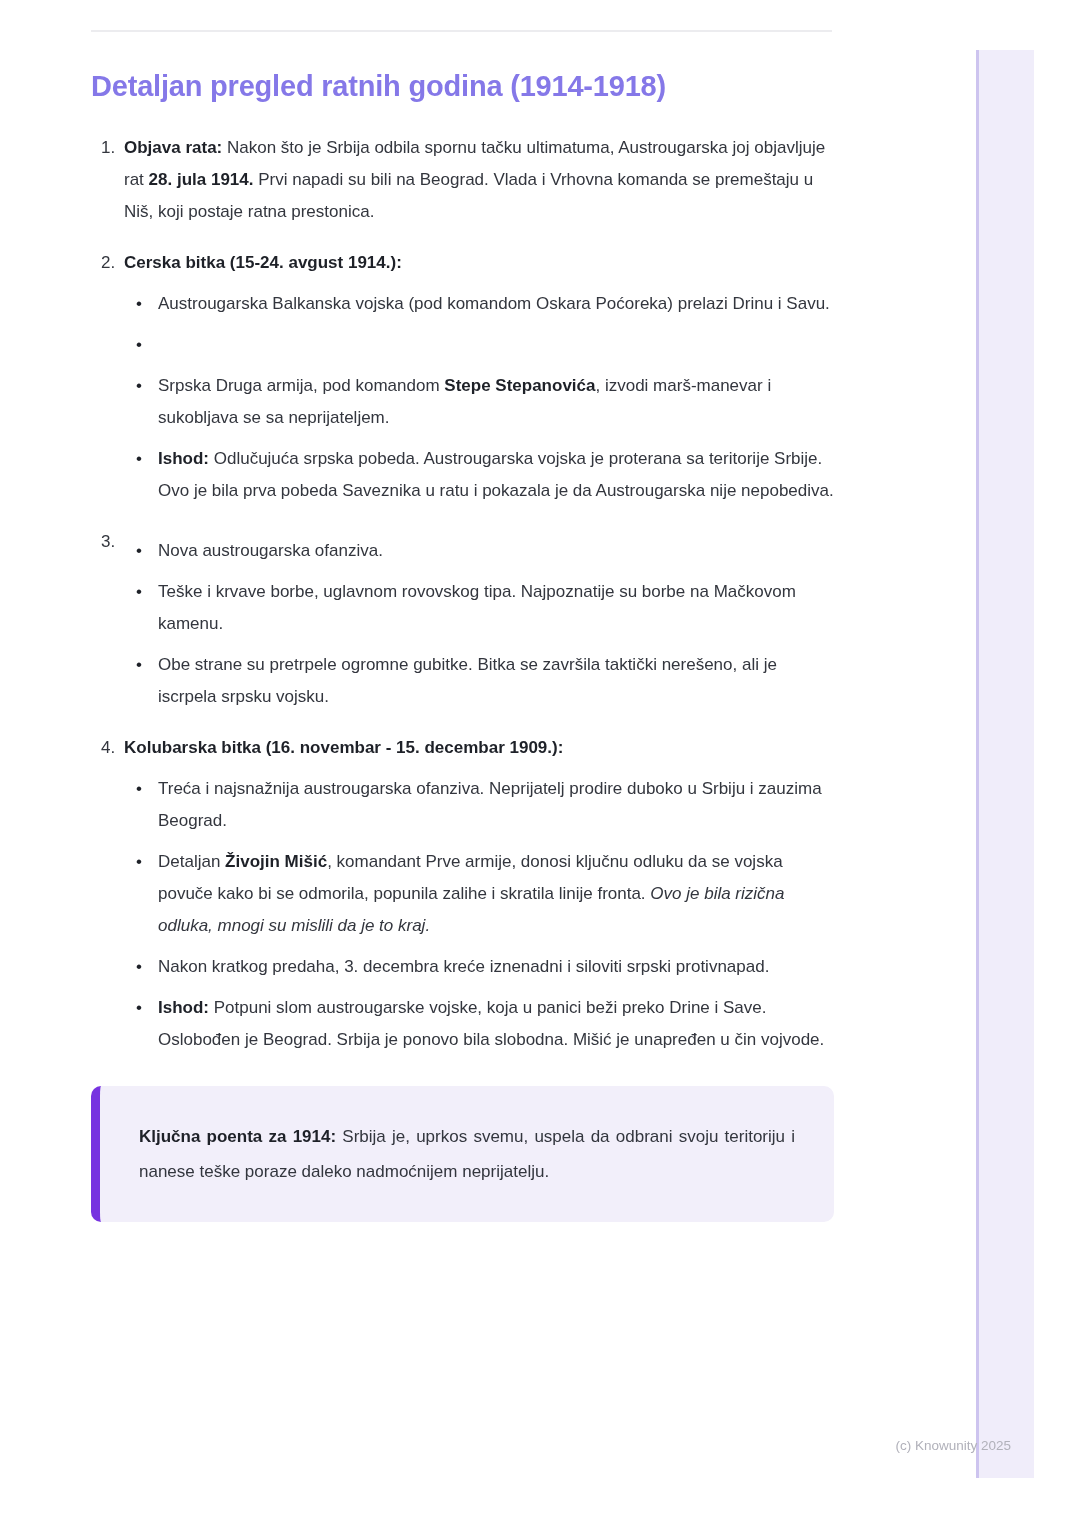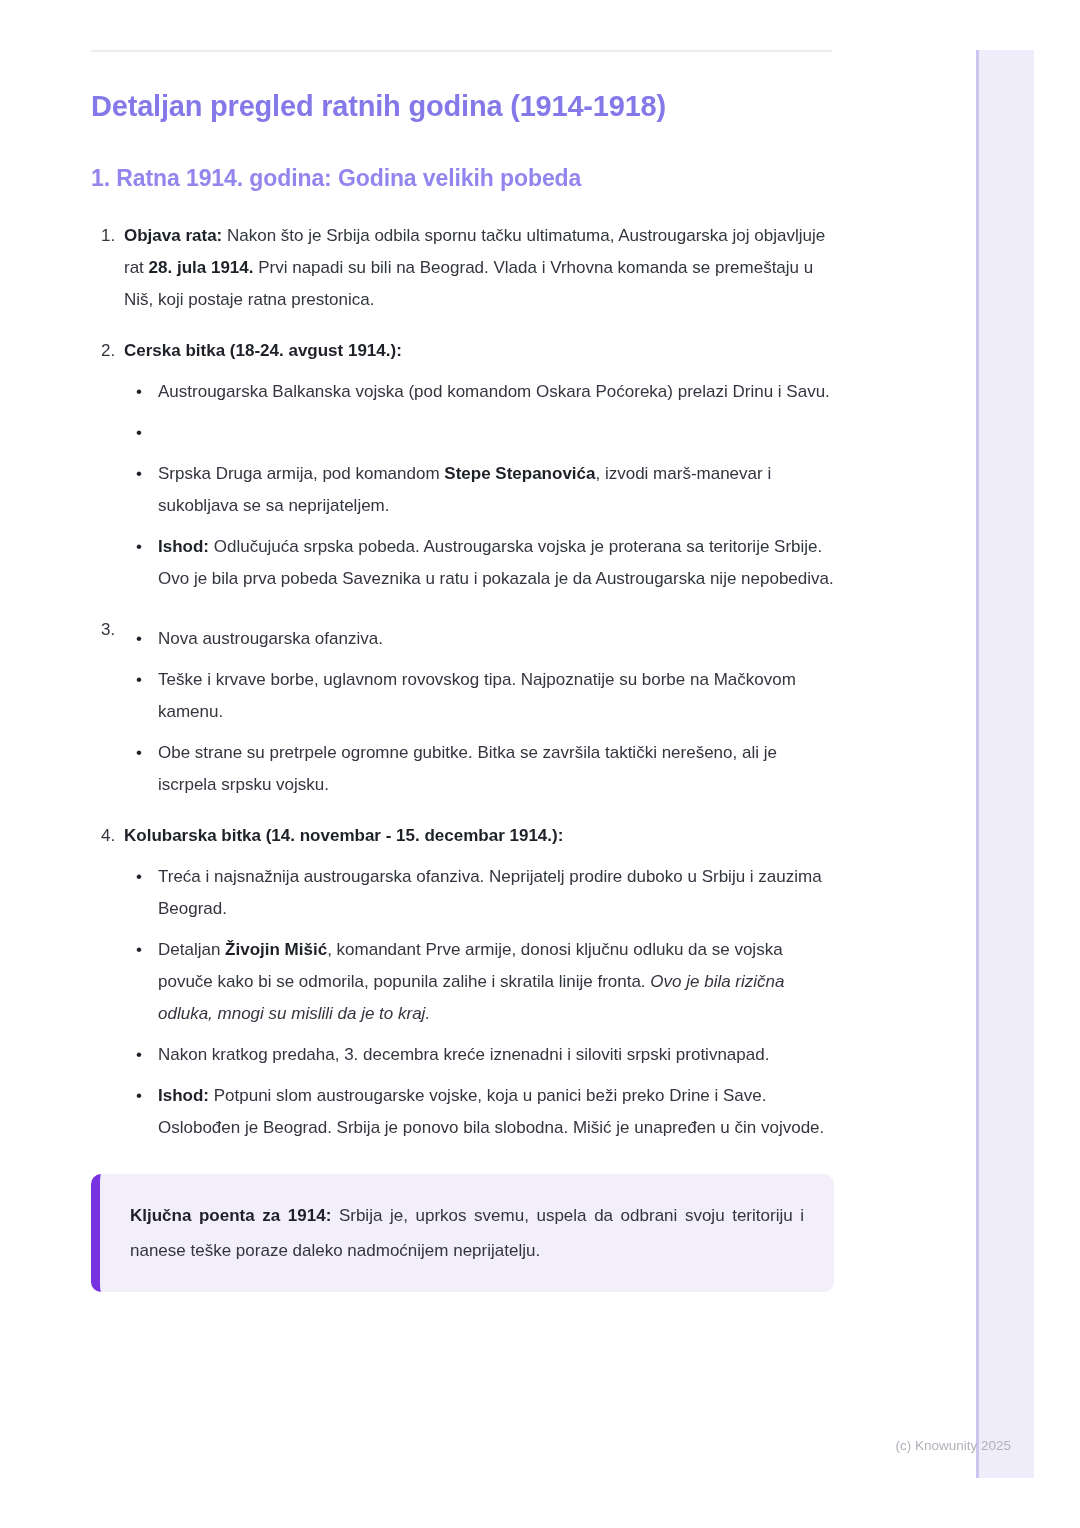--- a/index.html
+++ b/index.html
@@ -19,21 +19,21 @@
   body{
     width:1080px;height:1528px;
     background:#ffffff;
     font-family:"Liberation Sans", sans-serif;
     color:var(--body-text);
     position:relative;
     overflow:hidden;
   }
   .content{
     position:relative;
-    padding:50px 0 0 91px;
+    padding:30px 0 0 91px;
     width:834px;
     z-index:1;
   }
   .top-rule{
     width:741px;height:0;
     border-top:2px solid var(--rule);
   }
   h1.page-title{
     margin:36px 0 0;
     font-size:29px;
@@ -95,21 +95,21 @@
   }
   .callout{
     margin-top:30px;
     width:743px;
     background:var(--callout-bg);
     border-left:9px solid var(--accent-border);
     border-radius:10px;
     padding:24px 30px;
   }
   .callout p{
-    margin:0;
+    margin:9px;
     font-size:17px;
     line-height:35px;
     text-align:justify;
   }
   .side-strip{
     position:absolute;
     left:976px;top:50px;
     width:58px;height:1428px;
     background:var(--side-strip-bg);
     border-left:3px solid var(--side-strip-border);
@@ -125,32 +125,31 @@
     white-space:nowrap;
     text-align:center;
   }
 </style>
 </head>
 <body>
 
 <div class="content">
   <div class="top-rule"></div>
   <h1 class="page-title">Detaljan pregled ratnih godina (1914-1918)</h1>
-  <h2 class="section-subtitle">1. Ratna 1914. godina: Godina velikih pobeda</h2>
   <ol class="war-list" id="war-list">
       <li class="item">
         <span class="num">1.</span>
         <div class="item-body">
           <p class="head"><strong>Objava rata:</strong><span> Nakon što je Srbija odbila spornu tačku ultimatuma, Austrougarska joj objavljuje rat </span><strong>28. jula 1914.</strong><span> Prvi napadi su bili na Beograd. Vlada i Vrhovna komanda se premeštaju u Niš, koji postaje ratna prestonica.</span></p>
         </div>
       </li>
       <li class="item">
         <span class="num">2.</span>
         <div class="item-body">
-          <p class="head"><strong>Cerska bitka (18-24. avgust 1914.):</strong></p>
+          <p class="head"><strong>Cerska bitka (15-24. avgust 1914.):</strong></p>
           <ul class="bullets">
             <li class="bullet">
               <span class="dot">•</span>
               <p class="btext"><span>Austrougarska Balkanska vojska (pod komandom Oskara Poćoreka) prelazi Drinu i Savu.</span></p>
             </li>
             <li class="bullet">
               <span class="dot">•</span>
             </li>
             <li class="bullet">
               <span class="dot">•</span>
@@ -178,21 +177,21 @@
             <li class="bullet">
               <span class="dot">•</span>
               <p class="btext"><span>Obe strane su pretrpele ogromne gubitke. Bitka se završila taktički nerešeno, ali je iscrpela srpsku vojsku.</span></p>
             </li>
           </ul>
         </div>
       </li>
       <li class="item">
         <span class="num">4.</span>
         <div class="item-body">
-          <p class="head"><strong>Kolubarska bitka (14. novembar - 15. decembar 1914.):</strong></p>
+          <p class="head"><strong>Kolubarska bitka (16. novembar - 15. decembar 1909.):</strong></p>
           <ul class="bullets">
             <li class="bullet">
               <span class="dot">•</span>
               <p class="btext"><span>Treća i najsnažnija austrougarska ofanziva. Neprijatelj prodire duboko u Srbiju i zauzima Beograd.</span></p>
             </li>
             <li class="bullet">
               <span class="dot">•</span>
               <p class="btext"><span>Detaljan </span><strong>Živojin Mišić</strong><span>, komandant Prve armije, donosi ključnu odluku da se vojska povuče kako bi se odmorila, popunila zalihe i skratila linije fronta. </span><em>Ovo je bila rizična odluka, mnogi su mislili da je to kraj.</em></p>
             </li>
             <li class="bullet">

